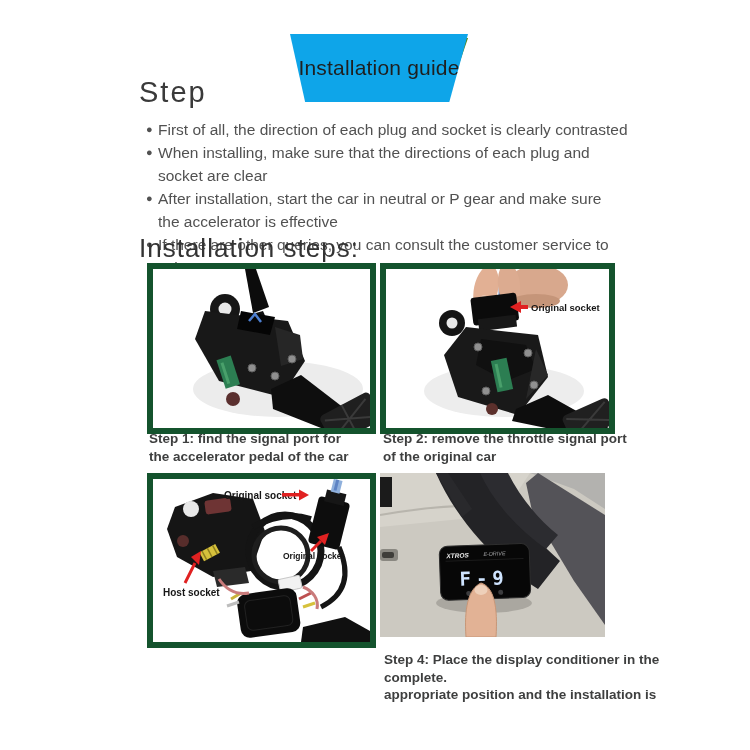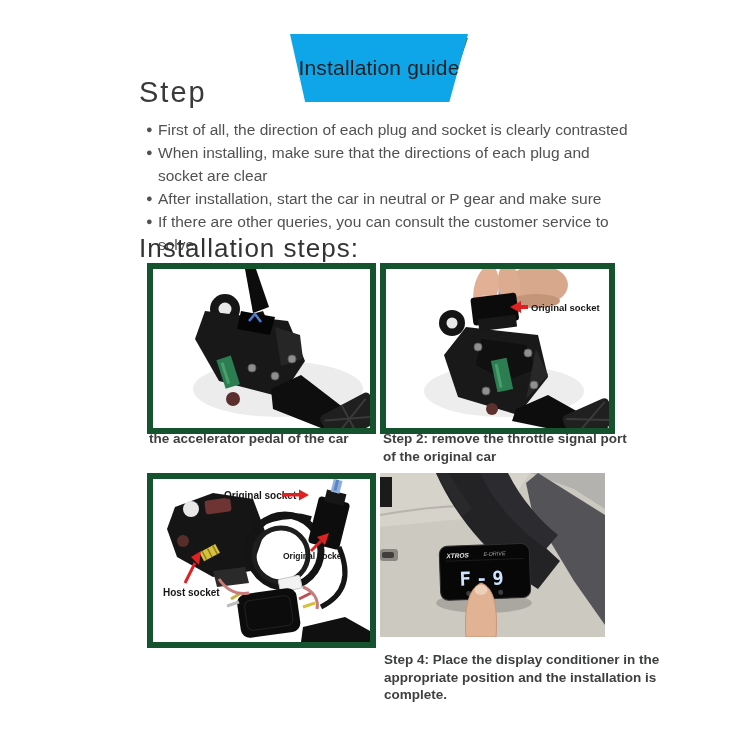--- a/index.html
+++ b/index.html
@@ -64,20 +64,23 @@
       <span class="dot">●</span>
       <span>First of all, the direction of each plug and socket is clearly contrasted</span>
     </div>
     <div class="tip-row">
       <span class="dot">●</span>
       <span>When installing, make sure that the directions of each plug and socket are clear</span>
     </div>
     <div class="tip-row">
       <span class="dot">●</span>
       <span>After installation, start the car in neutral or P gear and make sure</span>
+    </div>
+    <div class="tip-row cont">
+      <span>the accelerator is effective</span>
     </div>
     <div class="tip-row">
       <span class="dot">●</span>
       <span>If there are other queries, you can consult the customer service to solve</span>
     </div>
   </div>
 
   <div class="steps-h">Installation steps:</div>
 
   <div class="panel" id="p1">
@@ -150,20 +153,21 @@
       <circle cx="106" cy="140" r="6" fill="#5c302c"></circle>
       <polygon points="130,140 162,126 212,154 223,159 160,159 126,152" fill="#0d0d0d"></polygon>
       <g transform="rotate(-24 200 150)">
         <rect x="178" y="138" width="50" height="28" rx="5" fill="#202020"></rect>
         <path d="M182,142 L224,162 M182,162 L224,142" stroke="#3a3a3a" stroke-width="2" fill="none"></path>
       </g>
     </svg>
   </div>
 
   <div class="cap" id="c1">
+    <div>Step 1: find the signal port for</div>
     <div>the accelerator pedal of the car</div>
   </div>
   <div class="cap" id="c2">
     <div>Step 2: remove the throttle signal port</div>
     <div>of the original car</div>
   </div>
 
   <div class="panel" id="p3">
     <svg viewBox="0 0 217 163" preserveAspectRatio="none">
       <rect width="217" height="163" fill="#ffffff"></rect>
@@ -246,17 +250,17 @@
       </g>
       <g>
         <path d="M86,164 C84,136 88,116 101,110 C114,114 118,134 116,164 Z" fill="#e2b295" stroke="#c79778"></path>
         <ellipse cx="101" cy="117" rx="6.5" ry="5" fill="#eed0ba"></ellipse>
       </g>
     </svg>
   </div>
 
   <div class="cap" id="c4">
     <div>Step 4: Place the display conditioner in the</div>
+    <div>complete.</div>
     <div>appropriate position and the installation is</div>
-    <div>complete.</div>
   </div>
 
 </div>
 
 </body></html>

